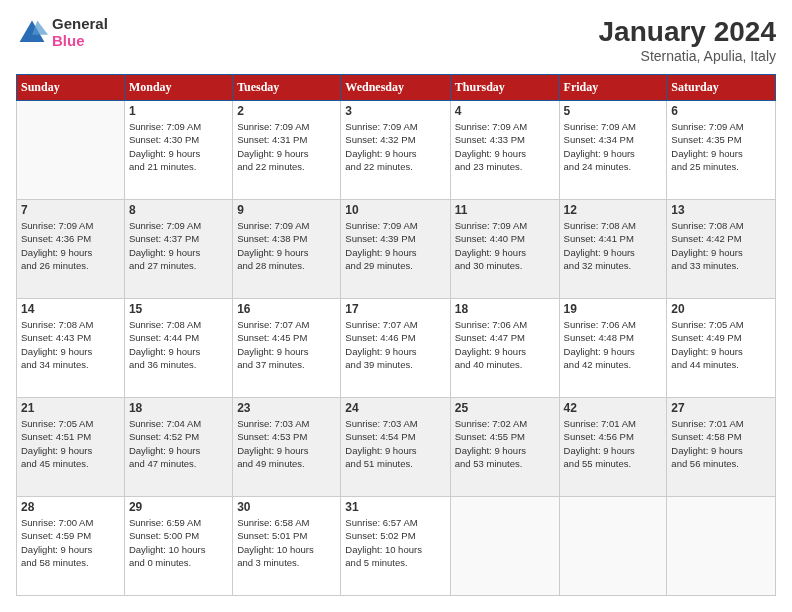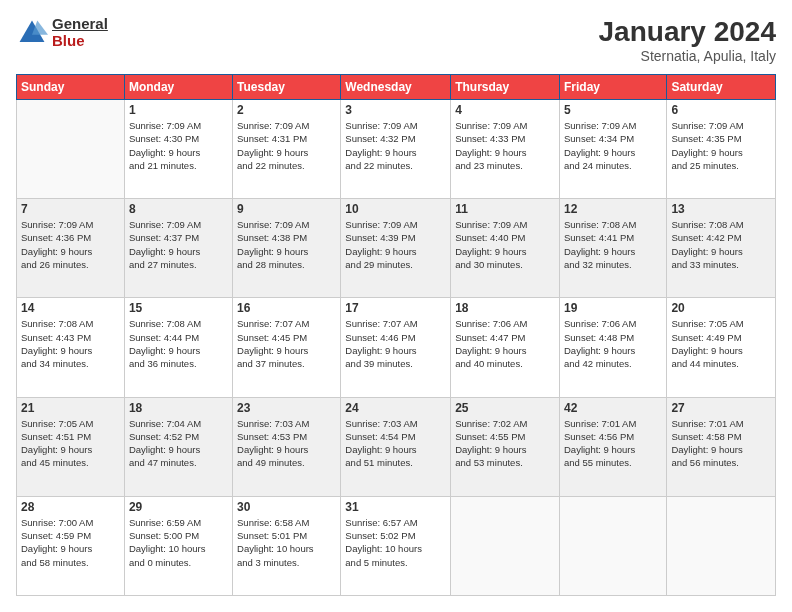--- a/index.html
+++ b/index.html
@@ -30,26 +30,25 @@
     }
     .logo-text {
       display: flex;
       flex-direction: column;
       line-height: 1.1;
     }
     .logo-general {
       font-size: 15px;
       font-weight: bold;
       color: #333;
-      text-decoration: underline;
     }
     .logo-blue {
       font-size: 15px;
       font-weight: bold;
-      color: #b91c1c;
+      color: #ec4899;
     }
     .logo-icon {
       width: 32px;
       height: 32px;
     }
     .title-block {
       text-align: right;
     }
     .month-title {
       font-size: 28px;
@@ -59,27 +58,28 @@
     .location {
       font-size: 14px;
       color: #555;
     }
     .calendar {
       width: 100%;
       border-collapse: collapse;
       flex: 1;
     }
     .calendar th {
-      background: #ef4444;
+      background: #b91c1c;
       color: #fff;
       font-size: 12px;
       font-weight: bold;
       padding: 5px 4px;
       text-align: left;
       border: 1px solid #1a5a9a;
+      font-family: Liberation Serif, serif;
     }
     .calendar td {
       border: 1px solid #ccc;
       vertical-align: top;
       padding: 3px 4px;
       font-size: 10px;
       color: #333;
       background: #fff;
       width: 113px;
       height: 88px;

